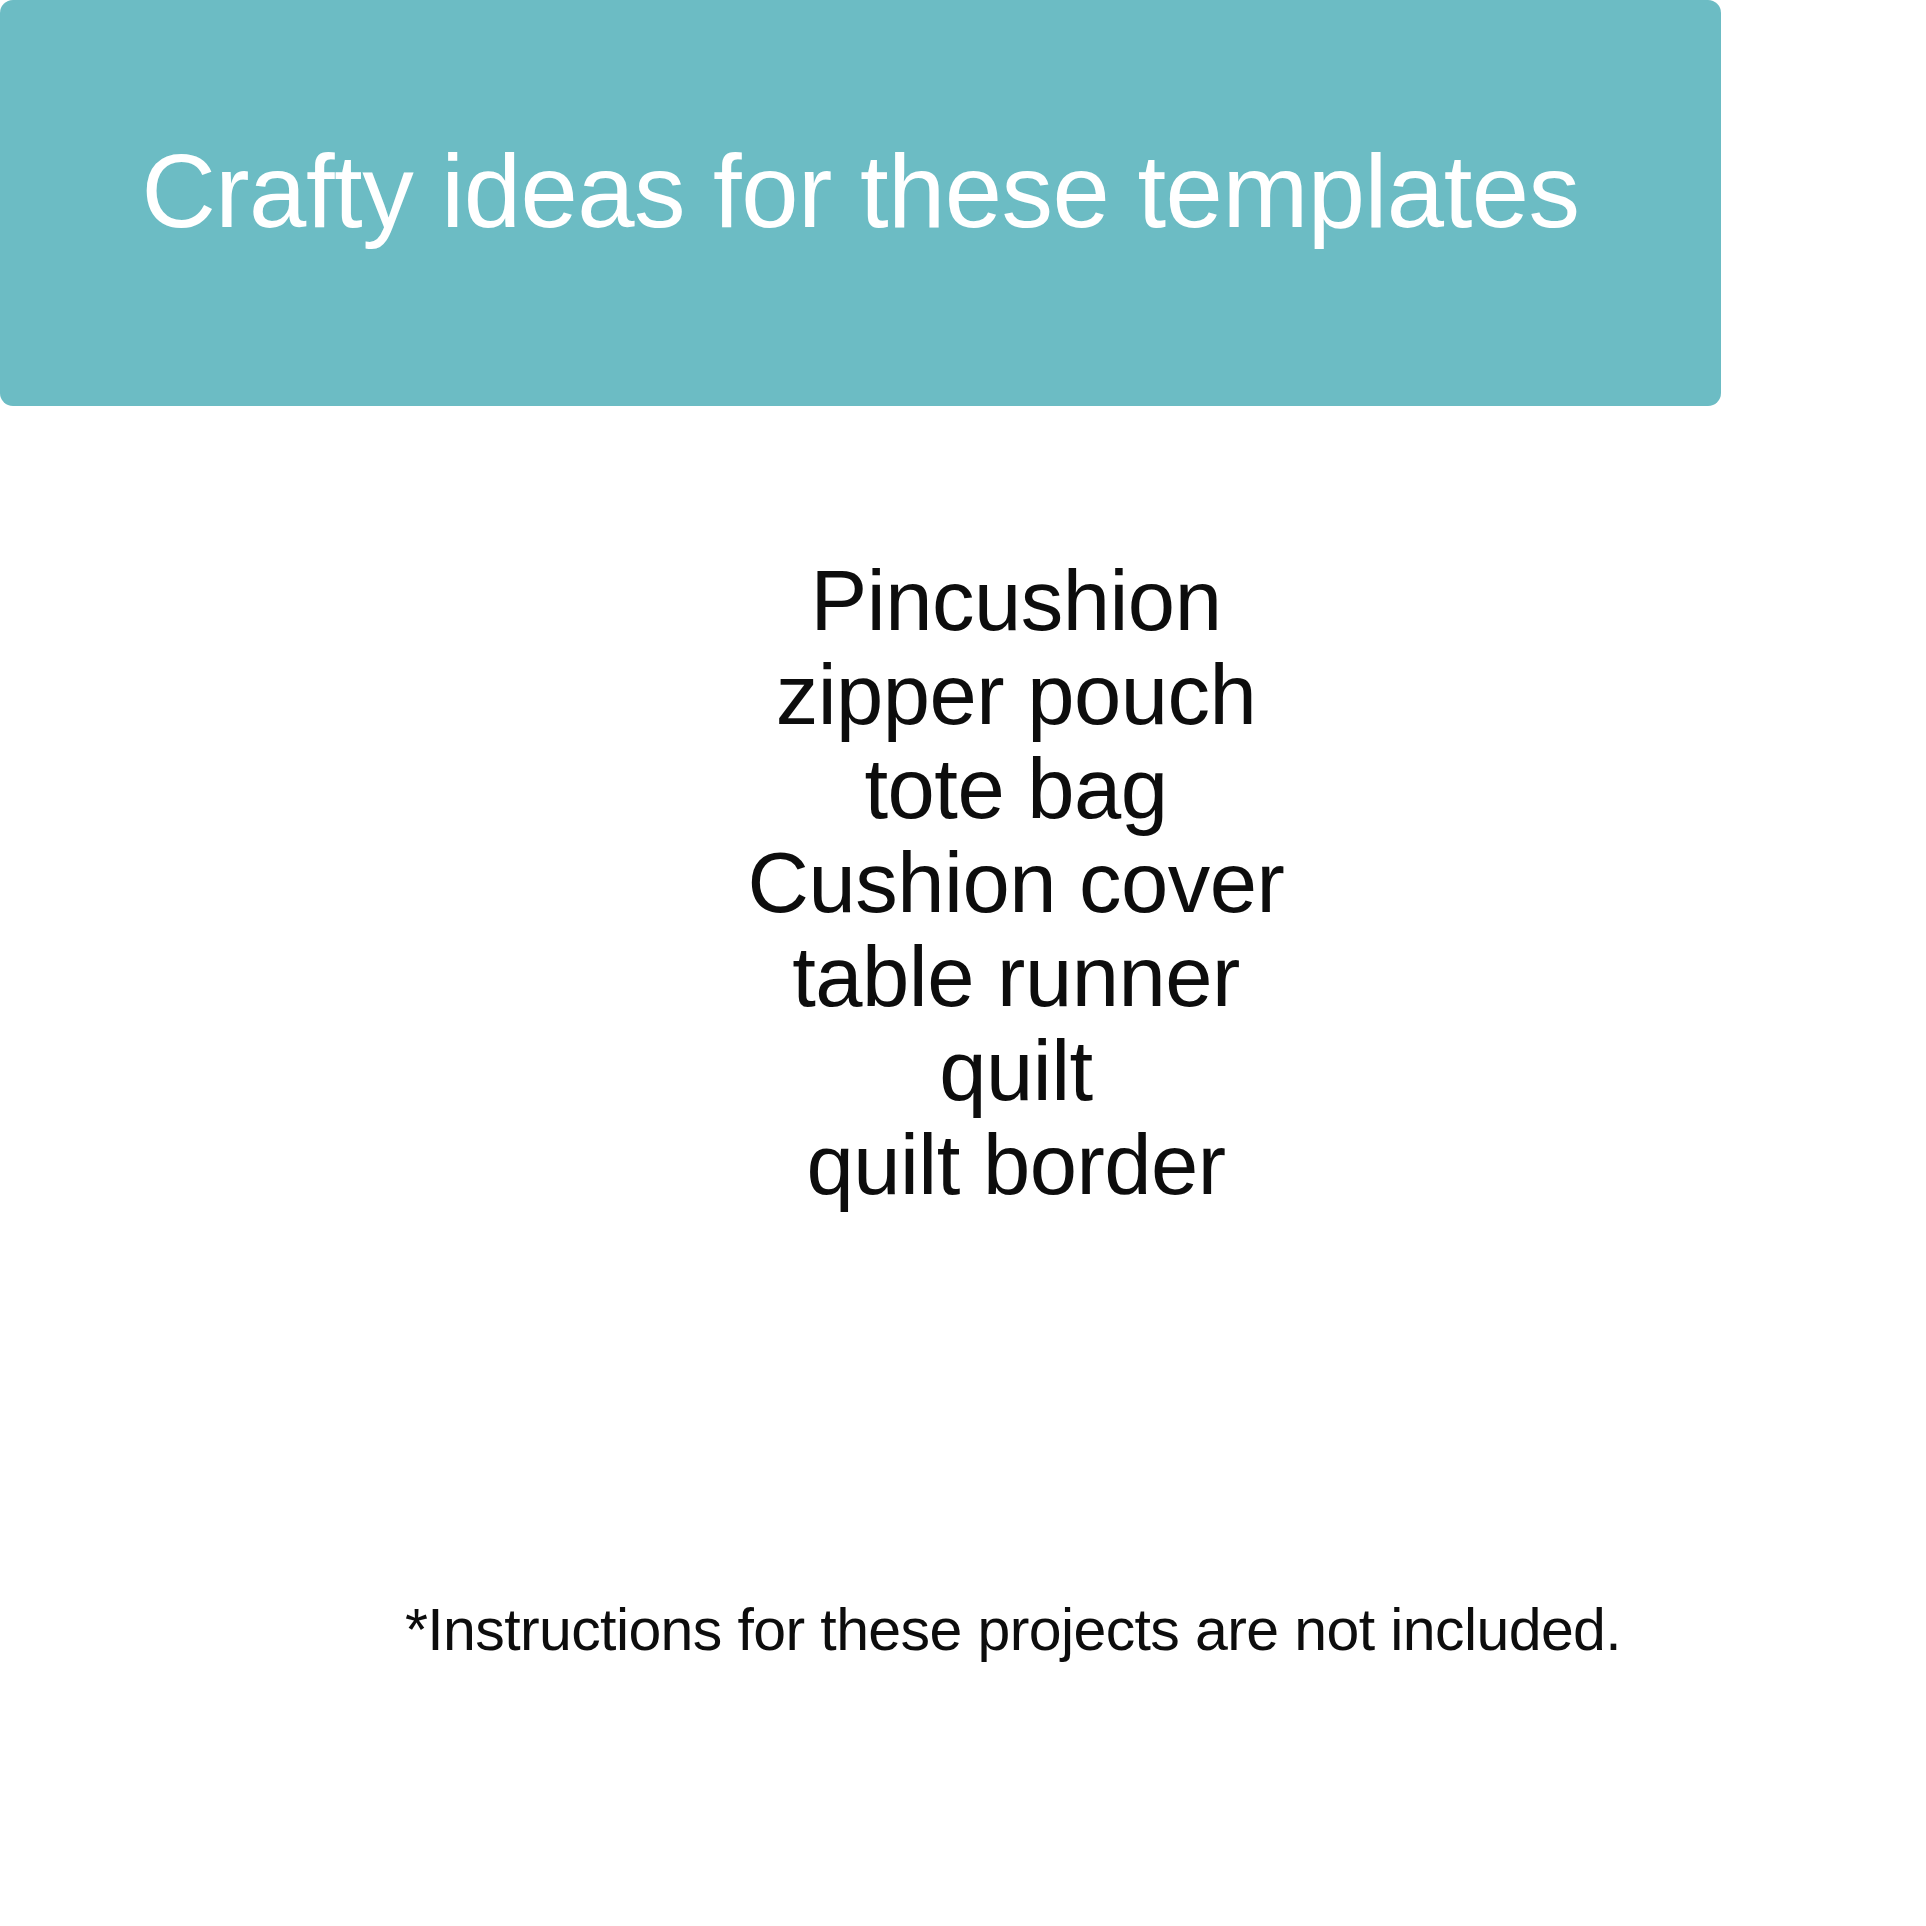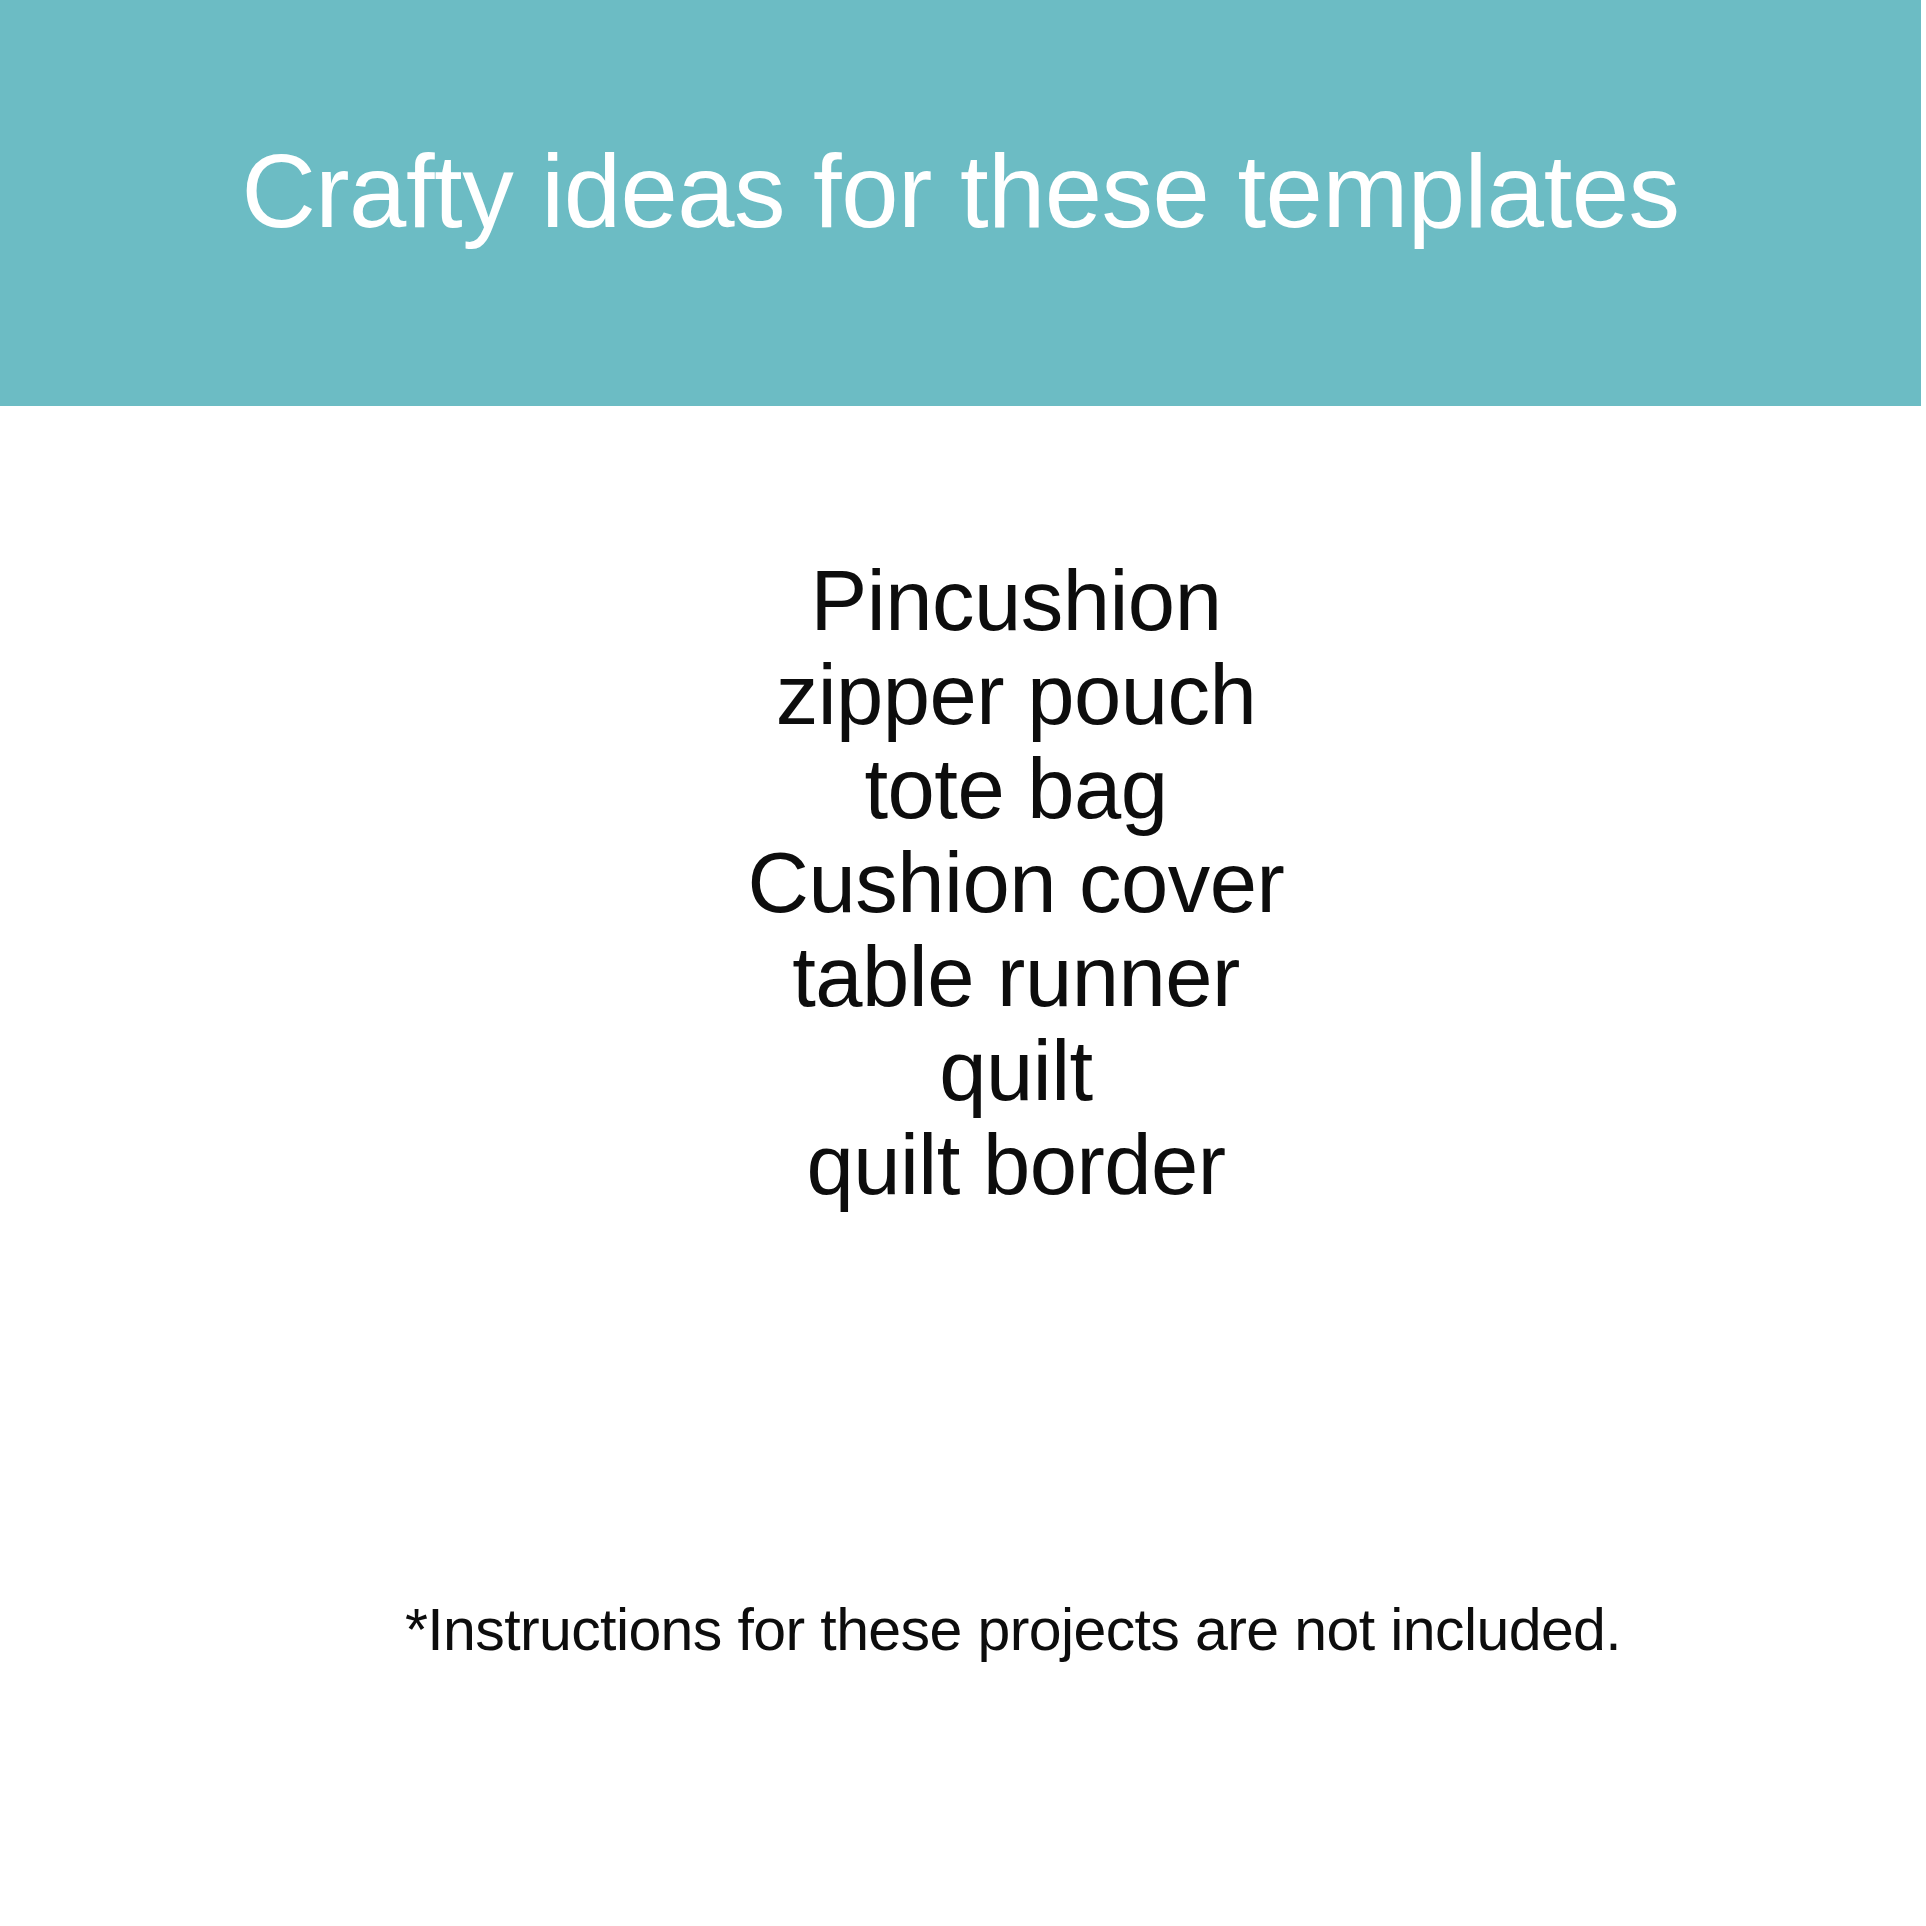--- a/index.html
+++ b/index.html
@@ -19,28 +19,29 @@
     height: 1927px;
     background: #ffffff;
     overflow: hidden;
   }
 
   
   #header-band {
     position: absolute;
     left: 0;
     top: 0;
-    width: 1921px;
+    width: 1721px;
     height: 406px;
     background: #6cbcc4;
     display: flex;
     align-items: center;
     justify-content: center;
     box-sizing: border-box;
     padding-bottom: 22px;
+    border-radius: 13px;
   }
 
   #page-title {
     margin: 0;
     font-family: "Liberation Sans", sans-serif;
     font-weight: 400;
     font-size: 103px;
     line-height: 1.05;
     letter-spacing: -0.5px;
     color: #ffffff;

